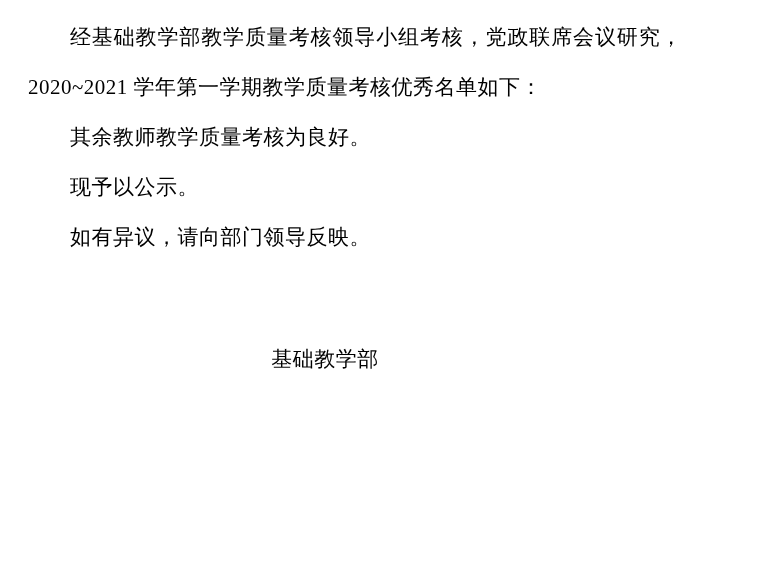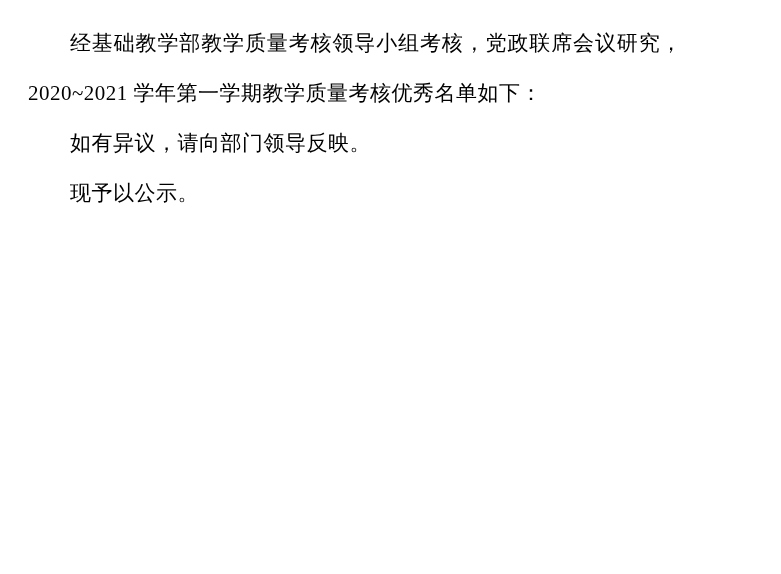--- a/index.html
+++ b/index.html
@@ -12,21 +12,21 @@
     height: 574px;
     font-family: "Liberation Serif", "DejaVu Serif", serif;
     color: #000000;
     overflow: hidden;
   }
   .page {
     position: relative;
     width: 710px;
     height: 574px;
     box-sizing: border-box;
-    padding: 18px 28px 0 28px;
+    padding: 12px 28px 0 28px;
   }
   .para {
     font-size: 21px;
     line-height: 50px;
     text-align: justify;
     text-justify: inter-ideograph;
     margin: 0;
     letter-spacing: 0.5px;
   }
   .indent {
@@ -45,21 +45,23 @@
   }
 </style>
 </head>
 <body>
 
 <div class="page">
 
   <p class="para indent">经基础教学部教学质量考核领导小组考核，党政联席会议研究，2020~2021 学年第一学期教学质量考核优秀名单如下：</p>
 
 
+  <p class="para indent">其余教师教学质量考核为良好。</p>
+
+  <p class="para indent">现予以公示。</p>
 
   <p class="para indent">如有异议，请向部门领导反映。</p>
 
-  <p class="para indent">现予以公示。</p>
-
   <div class="signature">
+    <p class="sig-line">基础教学部</p>
   </div>
 
 </div>
 
 </body></html>

